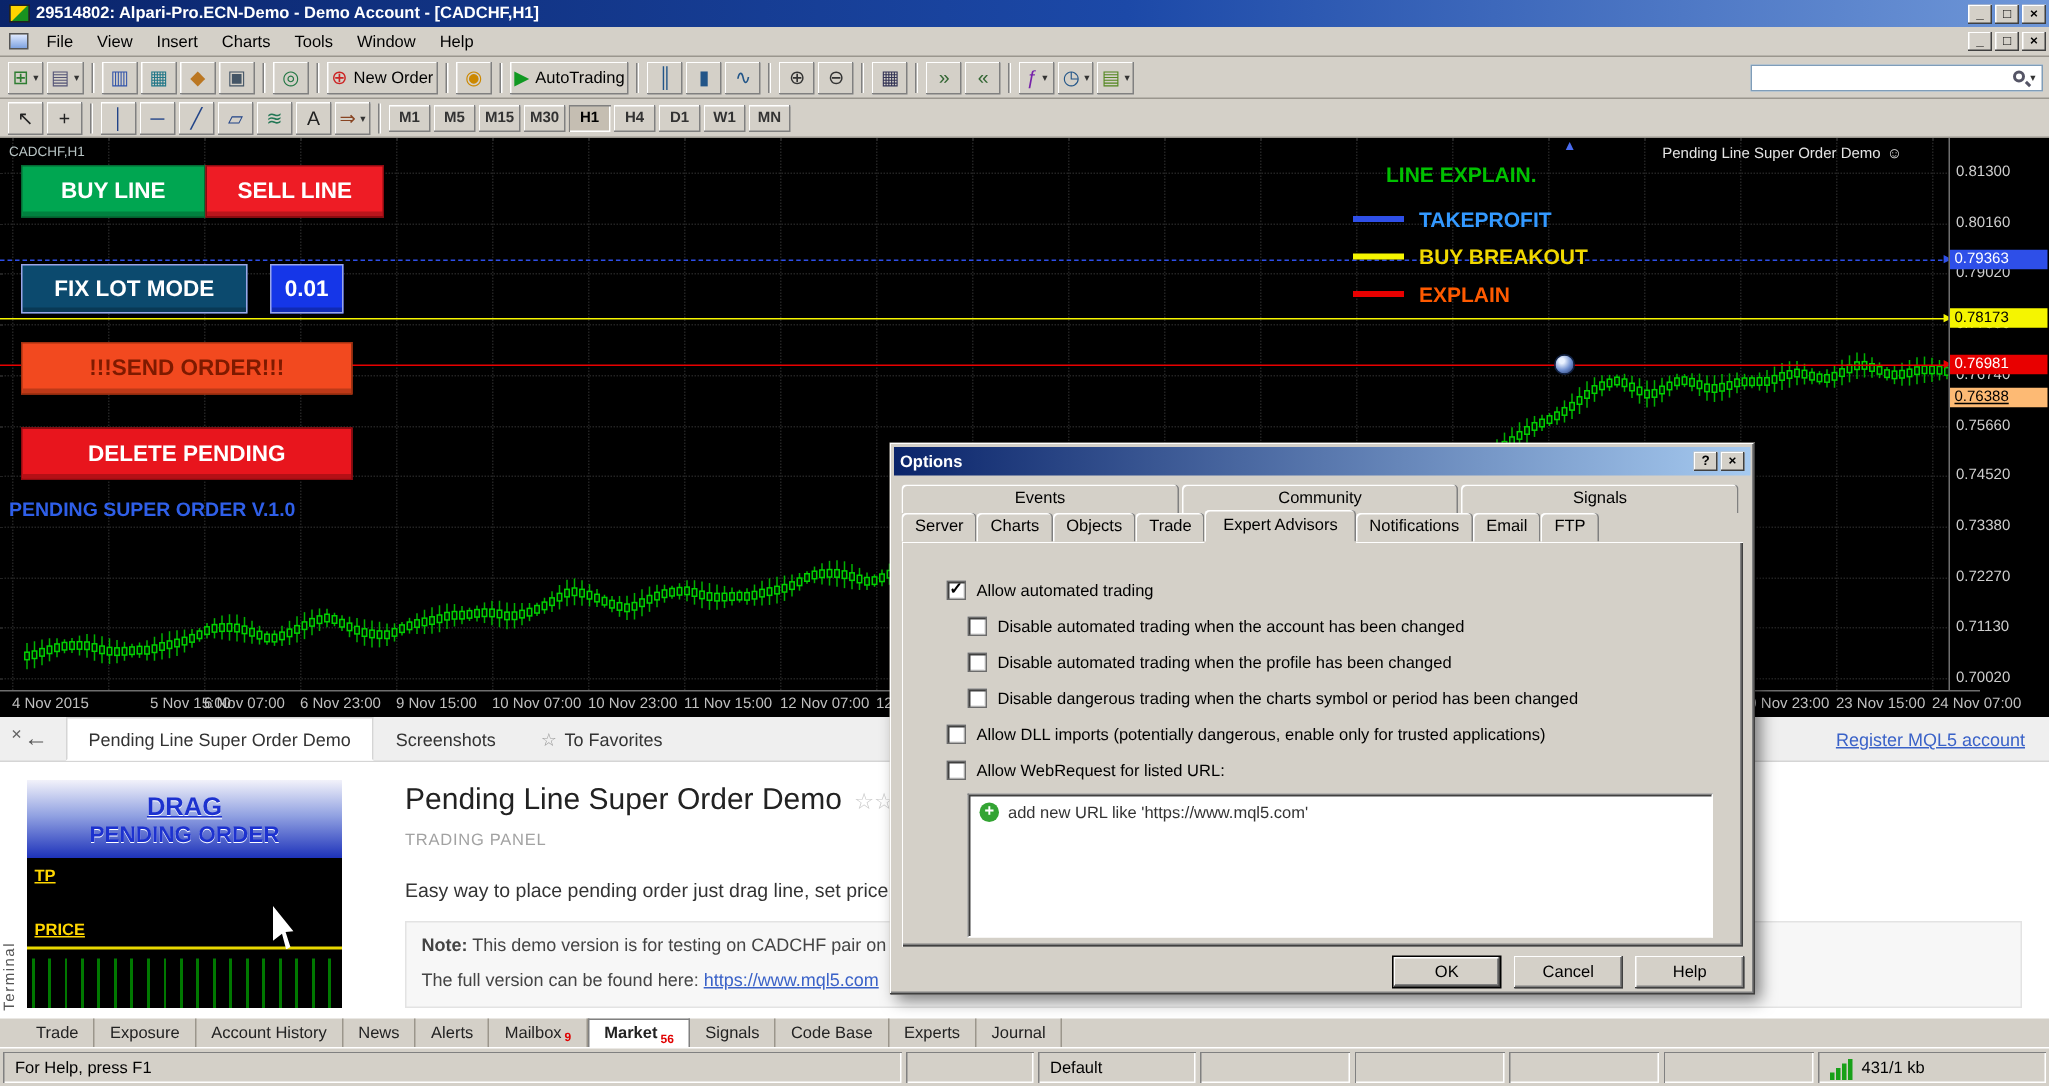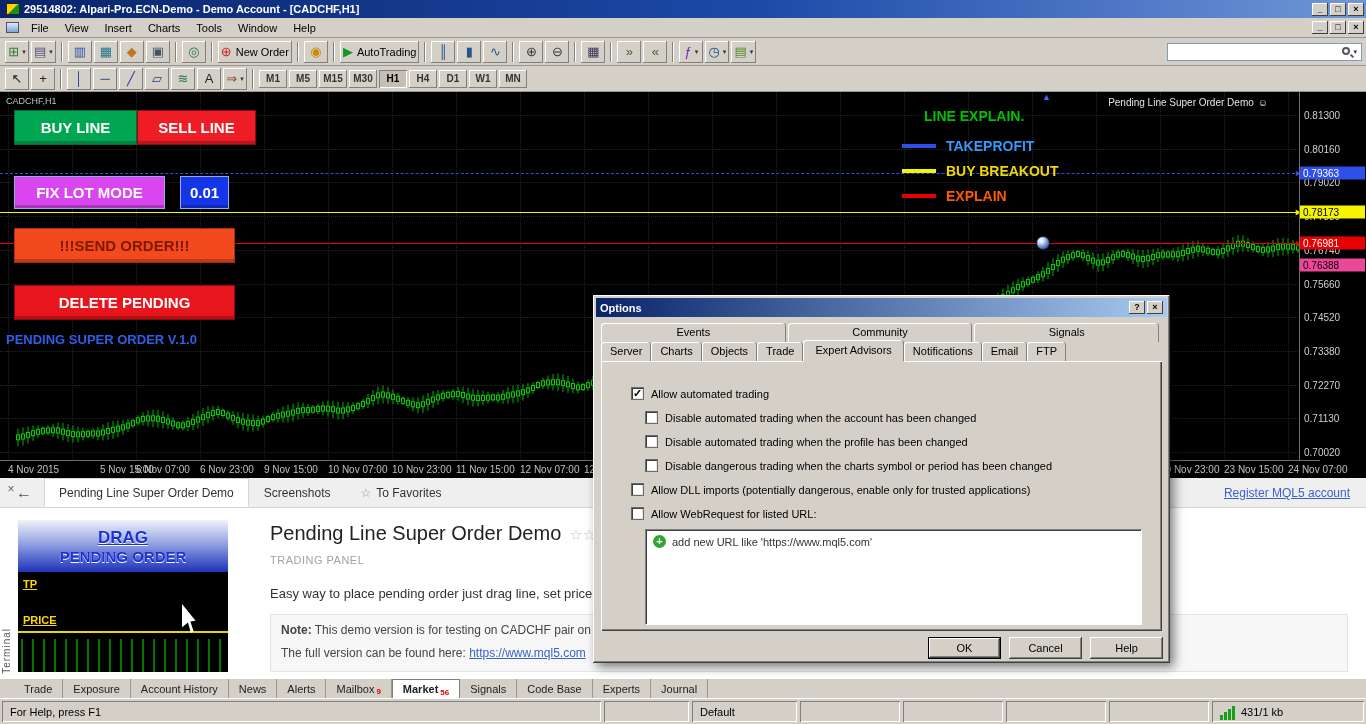--- a/index.html
+++ b/index.html
@@ -40,21 +40,21 @@
   #candles { position:absolute; left:0; top:0; pointer-events:none; }
   #lines { position:absolute; inset:0; }
   .hline { position:absolute; left:0; width:1320px; height:0; }
   .line-arrow { position:absolute; font-size:9px; transform:translateY(-55%); }
   .drag-handle { position:absolute; width:14px; height:14px; border-radius:50%; border:1px solid #102040; background:radial-gradient(circle at 35% 30%, #eaf2ff 15%, #6f8fd0 55%, #1d3messenger060 100%); background:radial-gradient(circle at 35% 30%, #eaf2ff 15%, #6f8fd0 55%, #1d3060 100%); }
   .up-marker { position:absolute; font-size:9px; color:#4a6cf0; }
 
   .chart-btn { position:absolute; display:flex; align-items:center; justify-content:center; font-weight:bold; color:#fff; font-size:15px; box-shadow: inset 0 -3px 0 rgba(0,0,0,.22); }
   #btn-buy    { left:14px;  top:18px;  width:123px; height:35px; background:#00a651; border:1px solid #056a34; }
   #btn-sell   { left:137px; top:18px;  width:119px; height:35px; background:#ee1c25; border:1px solid #8c0a10; }
-  #btn-fixlot { left:14px;  top:84px;  width:151px; height:33px; background:#d946ef; border:1px solid #9aa6e8; }
+  #btn-fixlot { left:14px;  top:84px;  width:151px; height:33px; background:#0c4a6e; border:1px solid #9aa6e8; }
   #btn-lot    { left:180px; top:84px;  width:49px;  height:33px; background:#1536e8; border:1px solid #9aa6e8; }
   #btn-send   { left:14px;  top:136px; width:221px; height:35px; background:#f2491f; border:1px solid #a03010; color:#7e1a00; }
   #btn-delete { left:14px;  top:193px; width:221px; height:35px; background:#e8151d; border:1px solid #8c0a10; }
   #version-label { position:absolute; left:6px; top:240px; color:#2f5fe8; font-size:13px; font-weight:bold; }
   #symbol-label { position:absolute; left:6px; top:4px; color:#b8c4c4; font-size:9px; }
   #expert-label { position:absolute; right:52px; top:5px; color:#e4e4e4; font-size:10px; display:flex; align-items:center; gap:4px; }
   #legend { position:absolute; left:902px; top:16px; }
   .legend-title { color:#00c000; font-weight:bold; font-size:14px; margin-bottom:9px; padding-left:22px; }
   .legend-item { display:flex; align-items:center; height:25px; }
   .legend-line { width:34px; height:4px; margin-right:10px; }
@@ -894,21 +894,21 @@
         <div class="scale-label" style="top: 157.8px;">0.76740</div>
         <div class="scale-label" style="top: 191.5px;">0.75660</div>
         <div class="scale-label" style="top: 225.2px;">0.74520</div>
         <div class="scale-label" style="top: 258.9px;">0.73380</div>
         <div class="scale-label" style="top: 292.6px;">0.72270</div>
         <div class="scale-label" style="top: 326.3px;">0.71130</div>
         <div class="scale-label" style="top: 360px;">0.70020</div>
         <div class="scale-tag" style="top: 81px; background: rgb(46, 79, 232); color: rgb(255, 255, 255);">0.79363</div>
         <div class="scale-tag" style="top: 120px; background: rgb(245, 245, 0); color: rgb(0, 0, 0);">0.78173</div>
         <div class="scale-tag" style="top: 151px; background: rgb(232, 0, 0); color: rgb(255, 255, 255);">0.76981</div>
-        <div class="scale-tag" style="top: 173px; background: #ec4899; color: rgb(0, 0, 0);">0.76388</div>
+        <div class="scale-tag" style="top: 173px; background: #fdba74; color: rgb(0, 0, 0); text-decoration: underline;">0.76388</div>
       </div>
     <div id="dates">
         <div class="date-label" style="left: 8px;">4 Nov 2015</div>
         <div class="date-label" style="left: 72px; padding-left: 28px;">5 Nov 15:00</div>
         <div class="date-label" style="left: 136px;">6 Nov 07:00</div>
         <div class="date-label" style="left: 200px;">6 Nov 23:00</div>
         <div class="date-label" style="left: 264px;">9 Nov 15:00</div>
         <div class="date-label" style="left: 328px;">10 Nov 07:00</div>
         <div class="date-label" style="left: 392px;">10 Nov 23:00</div>
         <div class="date-label" style="left: 456px;">11 Nov 15:00</div>

